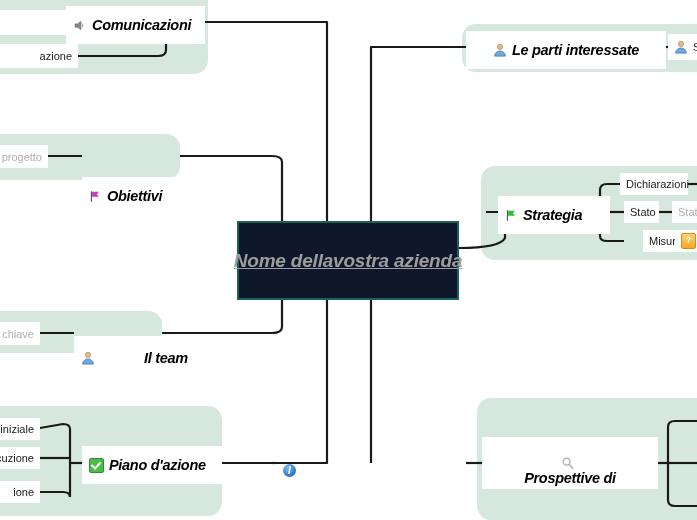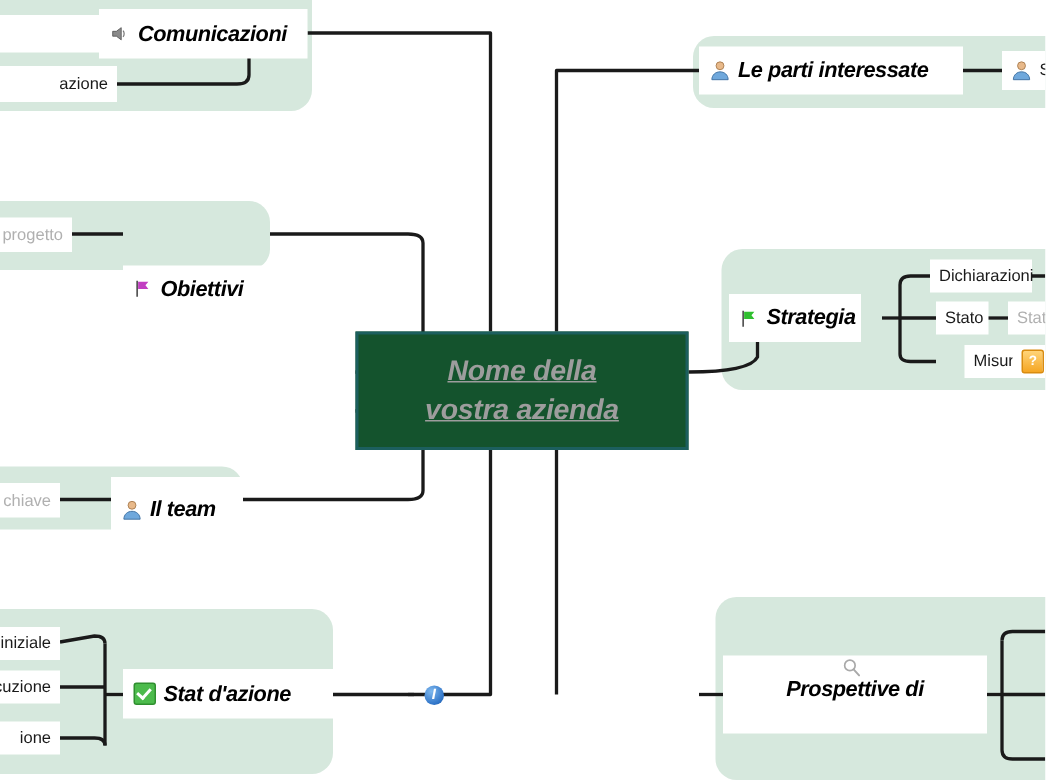--- a/index.html
+++ b/index.html
@@ -46,25 +46,25 @@
   .node .ico {
     flex: 0 0 auto;
     display: inline-flex;
     align-items: center;
     justify-content: center;
     margin-right: 5px;
   }
   
   .central {
     border: 2px solid #1c5f5e;
-    background: #14532d;
+    background: #0f172a;
     left: 237px; top: 221px;
     width: 222px; height: 79px;
     display: flex;
-    flex-direction: column;
+    flex-direction: row;
     align-items: center;
     justify-content: center;
     z-index: 4;
   }
   .central .ttl {
     color: #9d9d9d;
     font-size: 19px;
     font-weight: bold;
     font-style: italic;
     text-decoration: underline;
@@ -72,21 +72,21 @@
     text-align: center;
     letter-spacing: -0.2px;
   }
   
   .lvl1 {
     font-size: 14.5px;
     font-weight: bold;
     font-style: italic;
     color: #000000;
     letter-spacing: -0.3px;
-    padding: 1px 7px;
+    padding: 19px 7px;
   }
   .lvl1.two-line {
     flex-direction: column;
     line-height: 1.22;
     white-space: normal;
     text-align: center;
   }
   .lvl1.two-line .lbl { text-align: center; width: 100%; }
   .lvl1.smallcaps {
     font-size: 12.5px;
@@ -238,21 +238,21 @@
     </span>
     <span class="lbl">Comunicazioni</span>
   </div>
   <div class="node lvl2 clip-l" style="left:-14px; top:10px; width:80px; height:25px;">
     <span class="lbl"></span>
   </div>
   <div class="node lvl2 clip-l" style="left:-16px; top:44px; width:94px; height:24px;">
     <span class="lbl">azione</span>
   </div>
 
-  <div class="node lvl1" style="left:466px; top:31px; width:176px; height:32px;">
+  <div class="node lvl1" style="left:466px; top:31px; width:200px; height:32px;justify-content:center;">
     <span class="ico">
       <svg class="person" viewBox="0 0 16 16">
         <circle cx="8" cy="4.4" r="3" fill="#e8b98a" stroke="#a97c4e" stroke-width="0.7"></circle>
         <path d="M1.8 15c0-3.6 2.8-6 6.2-6s6.2 2.4 6.2 6z" fill="#6fa8dc" stroke="#3d6fa0" stroke-width="0.7"></path>
       </svg>
     </span>
     <span class="lbl">Le parti interessate</span>
   </div>
   <div class="node lvl2" style="left:668px; top:34px; width:40px; height:26px;">
     <span class="ico">
@@ -270,21 +270,21 @@
         <path d="M3 1.5v13" stroke="#555" stroke-width="1.4"></path>
         <path d="M3.8 2.2h8.4l-2.4 3 2.4 3H3.8z" fill="#c23ec2"></path>
       </svg>
     </span>
     <span class="lbl">Obiettivi</span>
   </div>
   <div class="node lvl3 clip-l" style="left:-14px; top:145px; width:62px; height:23px;">
     <span class="lbl">l progetto</span>
   </div>
 
-  <div class="node lvl1" style="left:486px; top:196px; width:88px; height:32px;align-items:center;">
+  <div class="node lvl1" style="left:498px; top:196px; width:112px; height:32px;align-items:center;">
     <span class="ico">
       <svg class="flag" viewBox="0 0 16 16">
         <path d="M3 1.5v13" stroke="#555" stroke-width="1.4"></path>
         <path d="M3.8 2.2h8.4l-2.4 3 2.4 3H3.8z" fill="#2fbf2f"></path>
       </svg>
     </span>
     <span class="lbl">Strategia</span>
   </div>
   <div class="node lvl2" style="left:620px; top:173px; width:68px; height:22px;">
     <span class="lbl">Dichiarazioni</span>
@@ -297,38 +297,38 @@
   </div>
   <div class="node lvl2" style="left:624px; top:230px; width:40px; height:22px;margin-left:19px;">
     <span class="lbl">Misure</span>
   </div>
   <div class="node lvl2" style="left:675px; top:230px; width:26px; height:22px;">
     <span class="ico">
       <span class="orangebox">?</span>
     </span>
   </div>
 
-  <div class="node lvl1" style="left:74px; top:318px; width:88px; height:43px;">
+  <div class="node lvl1" style="left:74px; top:336px; width:88px; height:43px;gap:44px;">
     <span class="ico">
       <svg class="person" viewBox="0 0 16 16">
         <circle cx="8" cy="4.4" r="3" fill="#e8b98a" stroke="#a97c4e" stroke-width="0.7"></circle>
         <path d="M1.8 15c0-3.6 2.8-6 6.2-6s6.2 2.4 6.2 6z" fill="#6fa8dc" stroke="#3d6fa0" stroke-width="0.7"></path>
       </svg>
     </span>
     <span class="lbl">Il team</span>
   </div>
   <div class="node lvl3 clip-l" style="left:-14px; top:322px; width:54px; height:23px;">
     <span class="lbl">li chiave</span>
   </div>
 
   <div class="node lvl1" style="left:82px; top:446px; width:140px; height:33px;">
     <span class="ico">
       <span class="check"></span>
     </span>
-    <span class="lbl">Stat d'azione</span>
+    <span class="lbl">Piano d'azione</span>
   </div>
   <div class="node lvl2 clip-l" style="left:-14px; top:418px; width:54px; height:22px;">
     <span class="lbl">ase iniziale</span>
   </div>
   <div class="node lvl2 clip-l" style="left:-14px; top:447px; width:54px; height:22px;">
     <span class="lbl">secuzione</span>
   </div>
   <div class="node lvl2 clip-l" style="left:-14px; top:481px; width:54px; height:22px;">
     <span class="lbl">ione</span>
   </div>

